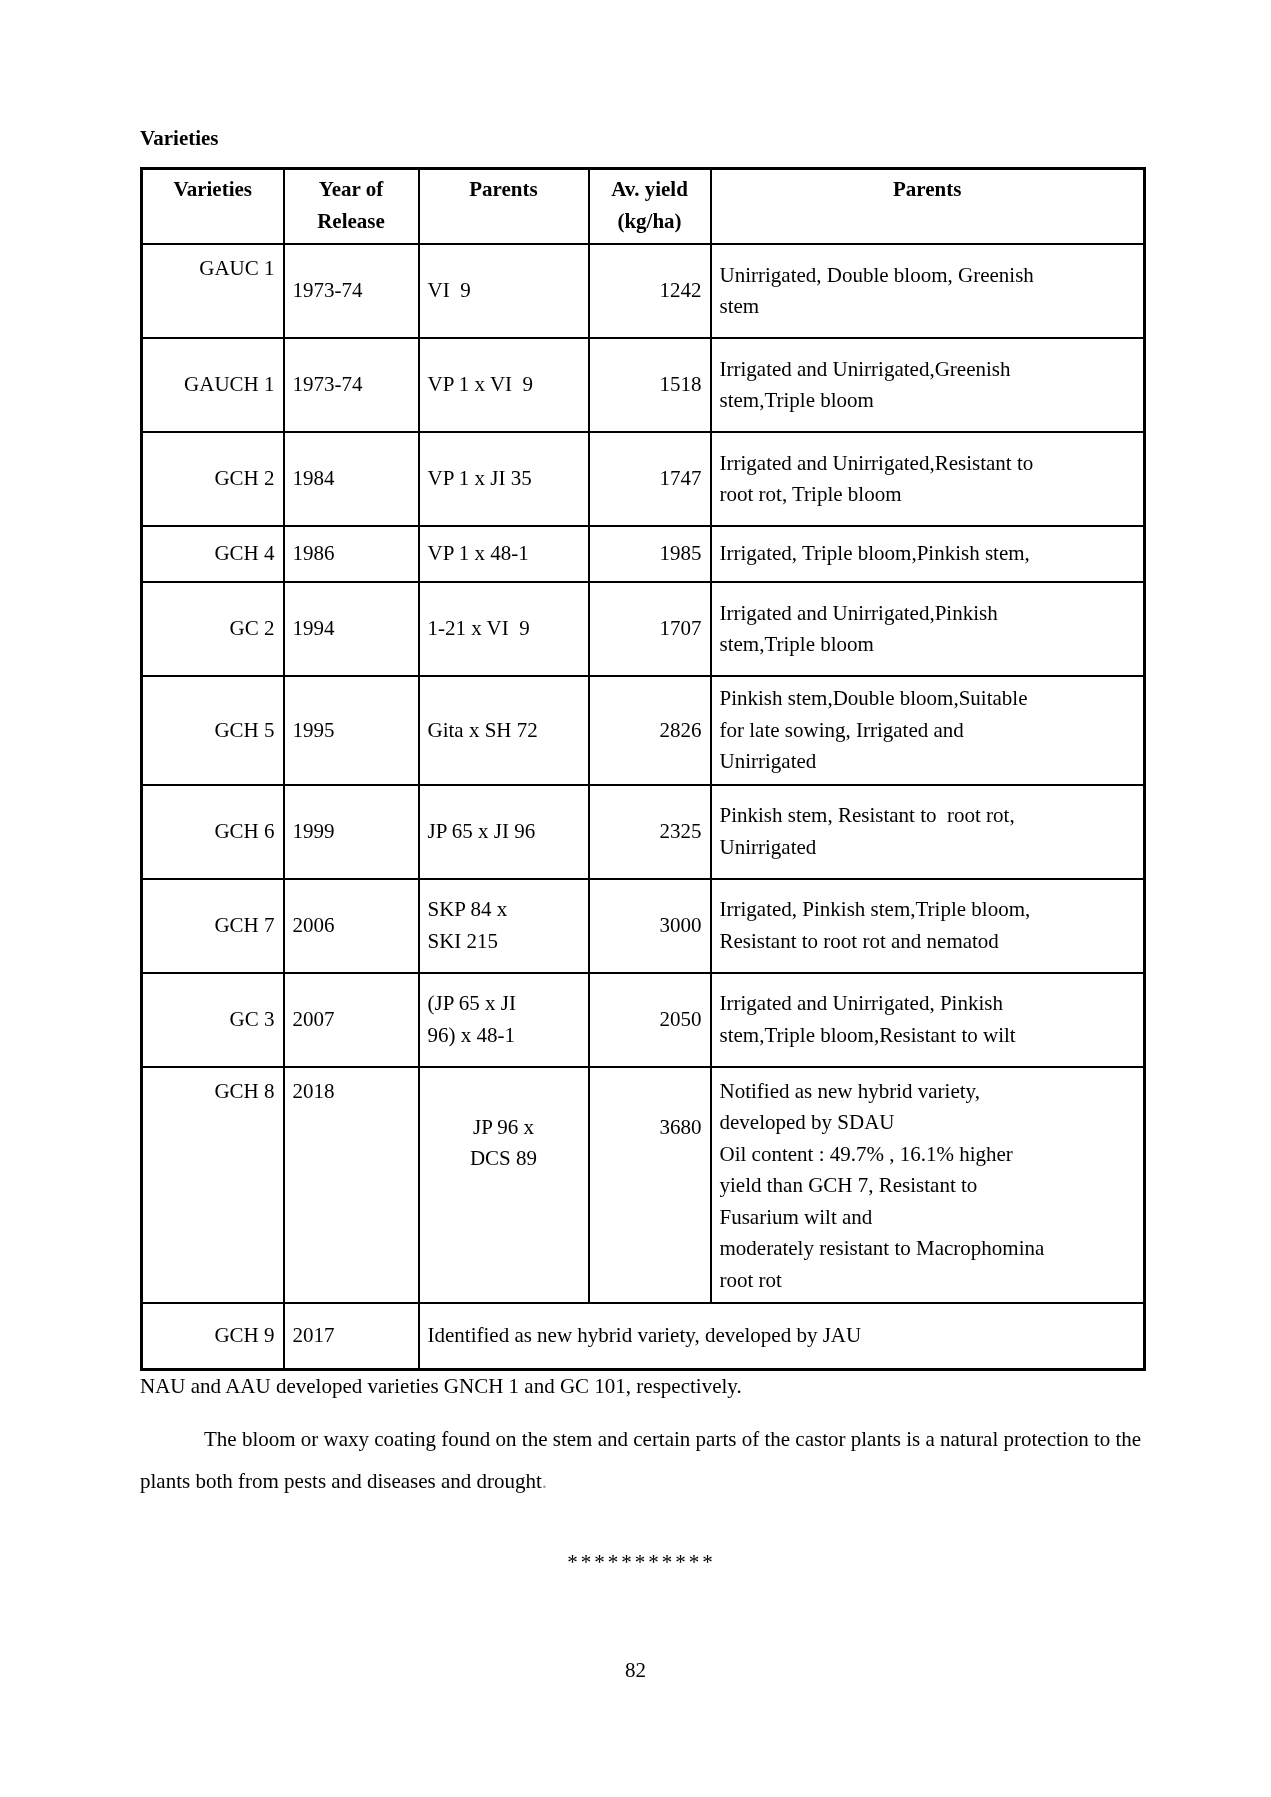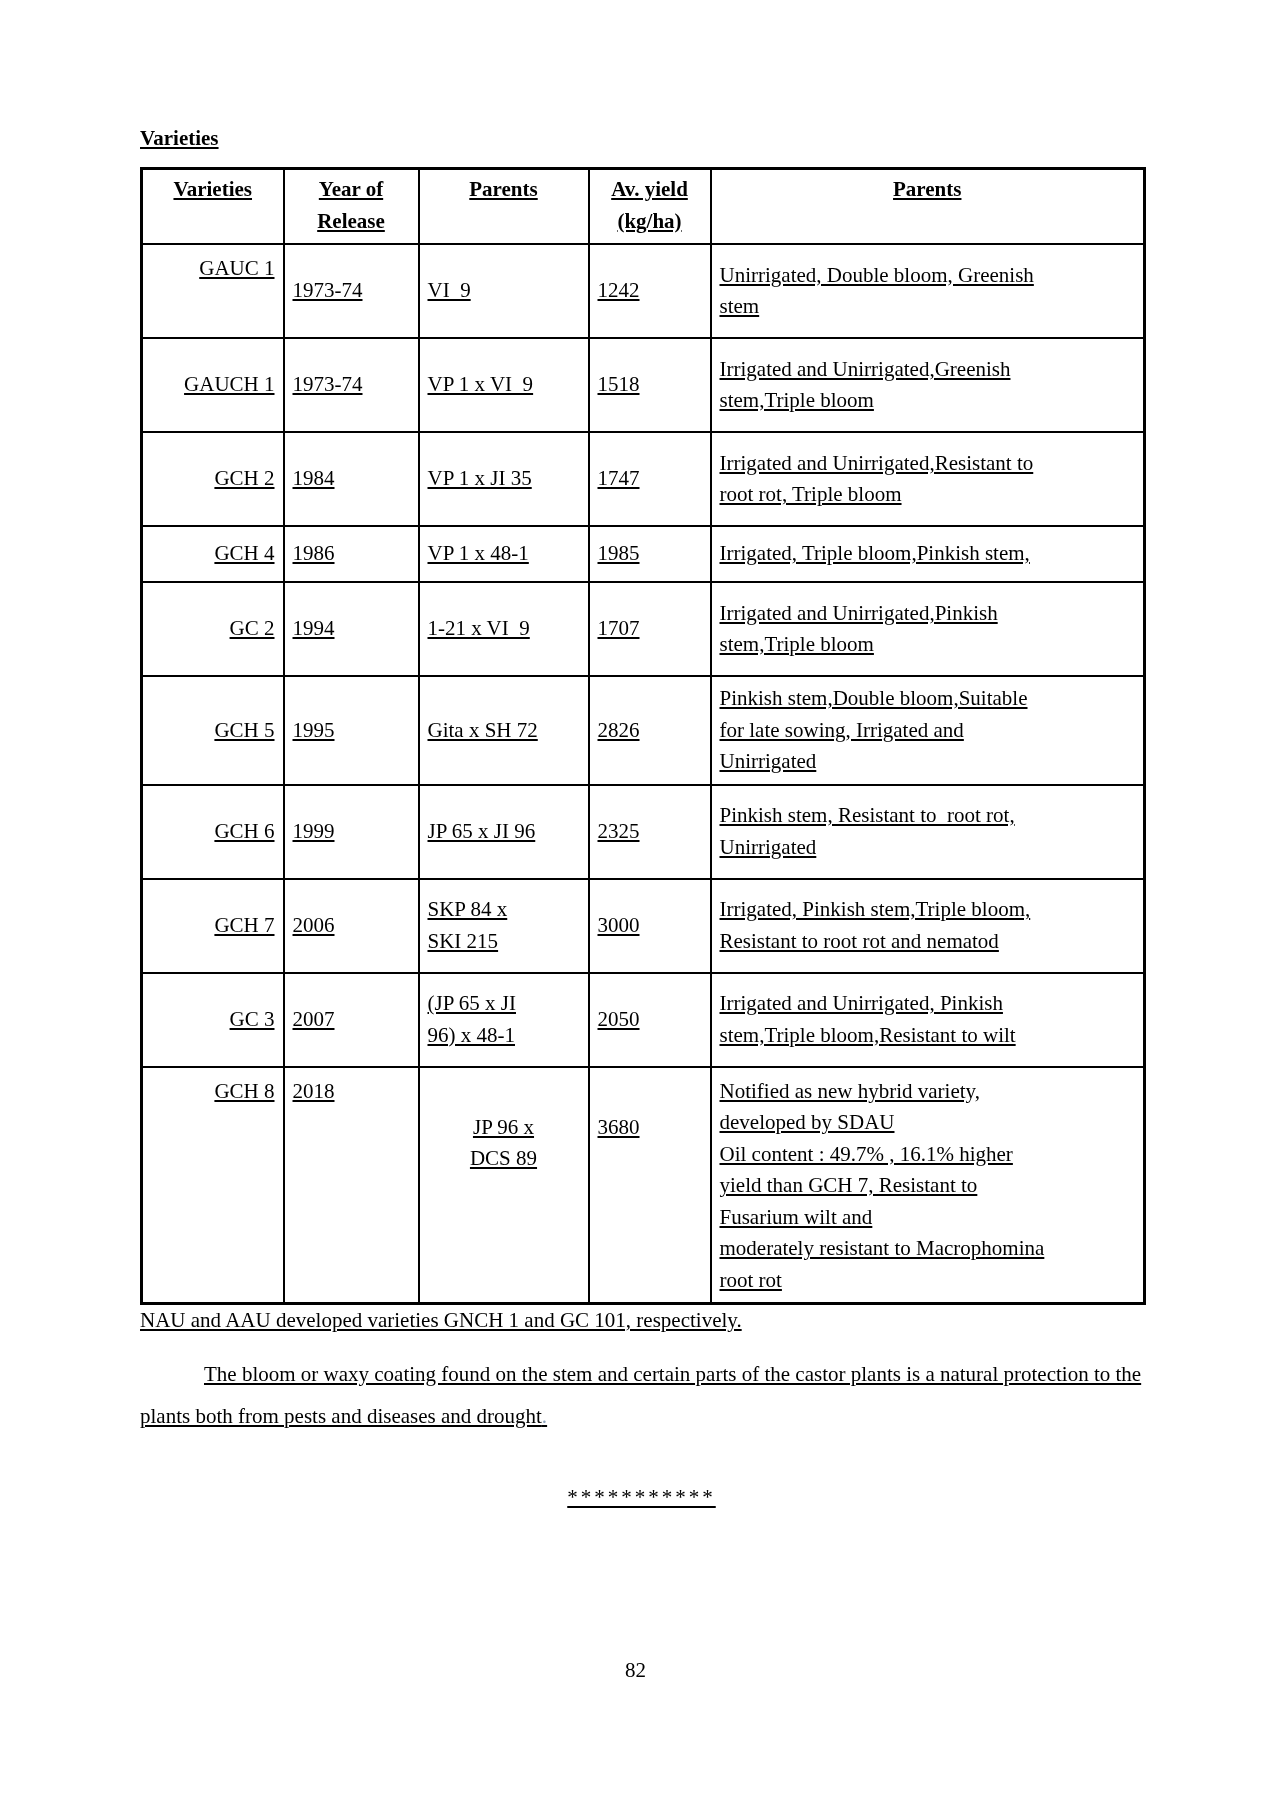--- a/index.html
+++ b/index.html
@@ -5,21 +5,20 @@
   * { margin: 0; padding: 0; box-sizing: border-box; }
   html, body { background: #ffffff; }
   .page {
     position: relative;
     width: 1271px;
     height: 1797px;
     background: #ffffff;
     color: #000000;
     font-family: "Liberation Serif", serif;
     overflow: hidden;
-    text-decoration: underline;
   }
   .content {
     padding: 126px 126px 0 140px;
   }
   .section-title {
     font-size: 21px;
     font-weight: bold;
     margin-bottom: 16px;
   }
   table.varieties {
@@ -44,21 +43,21 @@
   table.varieties th {
     font-weight: bold;
     text-align: center;
     vertical-align: top;
     height: 58px;
     padding-top: 4px;
   }
   td.variety { text-align: right; }
   td.year    { text-align: left; padding-left: 14px; }
   td.parents { text-align: left; padding-left: 12px; }
-  td.yield   { text-align: left; margin-top: 12px; }
+  td.yield   { text-align: right; margin-top: 12px; }
   td.remarks { text-align: left; padding-left: 12px; }
   td.merged  { text-align: left; padding-left: 12px; }
   .va-top { vertical-align: top !important; padding-top: 8px !important; }
   .va-top-deep { vertical-align: top !important; padding-top: 44px !important; }
   .center-text { text-align: center !important; margin-top: 15px; }
   tr.r-two   td { height: 94px; }
   tr.r-one   td { height: 56px; }
   tr.r-three td { height: 92px; }
   tr.r-big   td { height: 226px; }
   tr.r-last  td { height: 66px; }
@@ -196,20 +195,25 @@
 DCS 89</td>
           <td class="yield va-top-deep">3680</td>
           <td class="remarks va-top">Notified as new hybrid variety,
 developed by SDAU
 Oil content : 49.7% , 16.1% higher
 yield than GCH 7, Resistant to
 Fusarium wilt and
 moderately resistant to Macrophomina
 root rot</td>
         </tr>
+        <tr class="r-last">
+          <td class="variety">GCH 9</td>
+          <td class="year">2017</td>
+          <td class="merged" colspan="3">Identified as new hybrid variety, developed by JAU</td>
+        </tr>
       </tbody>
     </table>
 
     <p class="after-table">NAU and AAU developed varieties GNCH 1 and GC 101, respectively.</p>
 
     <p class="indent-para"><span>The bloom or waxy coating found on the stem and certain parts of the castor plants is a natural protection to the plants both from pests and diseases and drought</span><span class="dim-period">.</span></p>
 
     <div class="separator">***********</div>
   </div>
 

